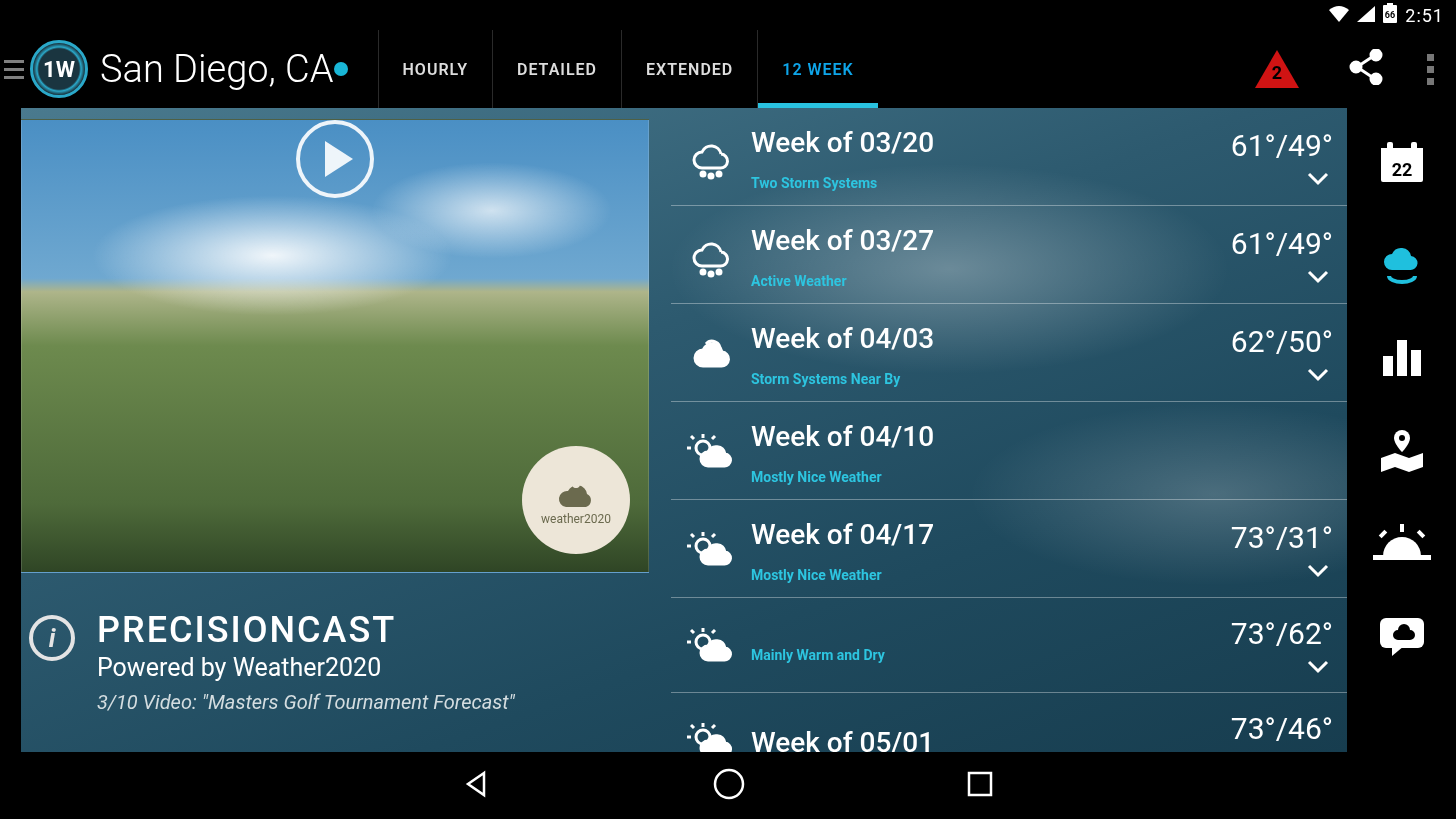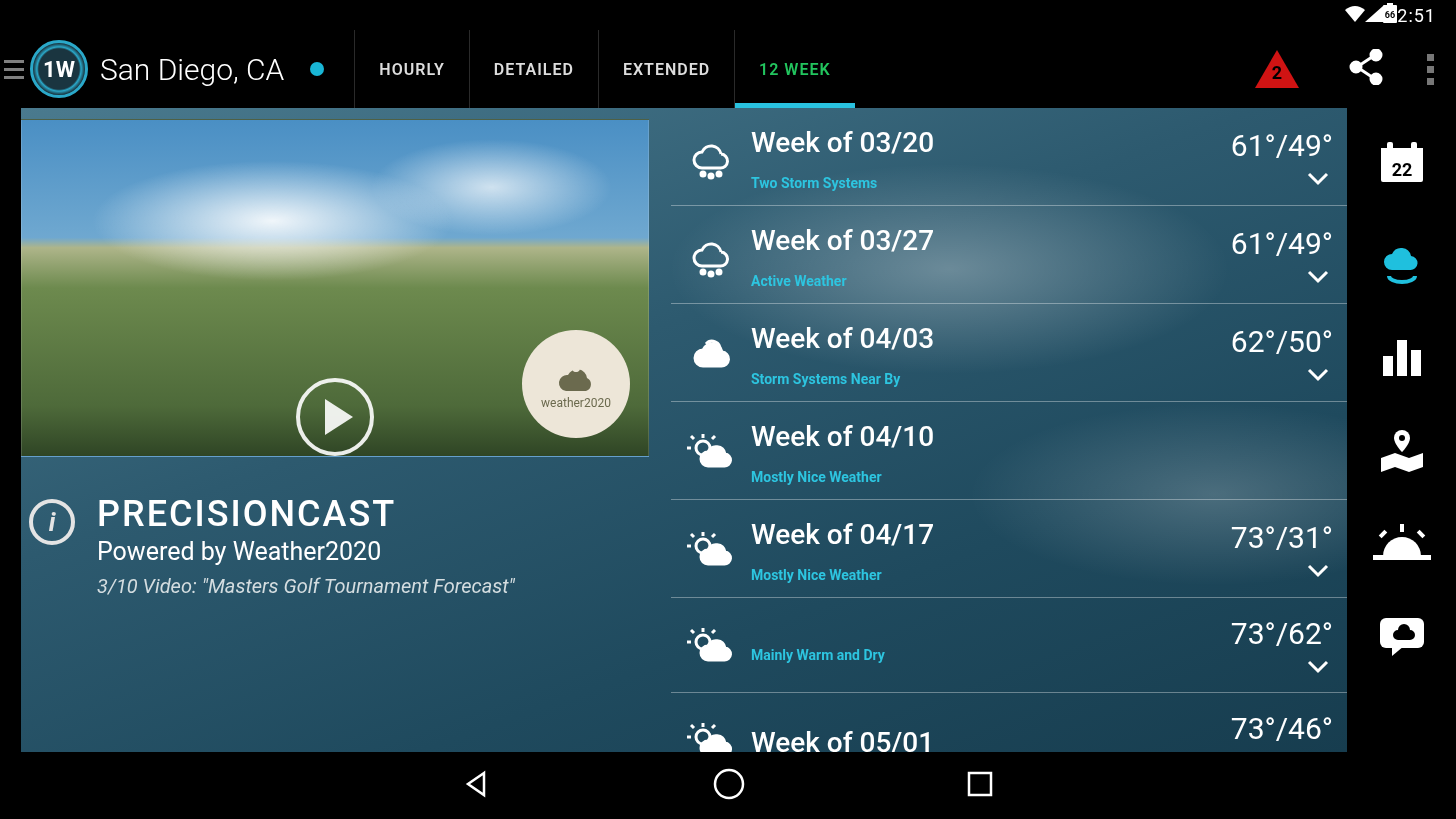--- a/index.html
+++ b/index.html
@@ -10,22 +10,22 @@
   color: #fff;
   overflow: hidden;
   position: relative;
 }
 
 .status-bar {
   height: 30px;
   display: flex;
   justify-content: flex-end;
   align-items: center;
-  padding: 0 20px;
-  gap: 0;
+  padding: 0 12px;
+  gap: 8px;
   font-size: 18px;
 }
 .status-bar .clock { font-weight: 400; letter-spacing: 1px; }
 
 
 .app-header {
   height: 78px;
   display: flex;
   align-items: center;
   padding: 0 8px 0 0;
@@ -34,33 +34,33 @@
 .hamburger span { height: 3px; background: #808080; }
 .logo-1w {
   width: 58px; height: 58px; border-radius: 50%;
   background: radial-gradient(circle at 50% 50%, #1a3540 55%, #2aa8c9 60%, #1a3540 70%);
   border: 3px solid #2aa8c9;
   display: flex; align-items: center; justify-content: center;
   font-weight: 700; font-size: 22px; color: #fff;
   margin: 0 12px 0 2px;
 }
 .location {
-  font-size: 30px; font-weight: 300;
-  display: flex; align-items: center; gap: 26px;
+  font-size: 38px; font-weight: 300;
+  display: flex; align-items: center; gap: 0;
   margin-right: 30px;
 }
 .location .dot { width: 14px; height: 14px; border-radius: 50%; background: #19b6d6; }
 .tabs { display: flex; height: 100%; }
 .tab {
   padding: 0 24px; display: flex; align-items: center;
   font-size: 16px; font-weight: 600; letter-spacing: 1px;
   color: #ddd; cursor: pointer; position: relative;
   border-left: 1px solid #2a2a2a;
 }
-.tab.active { color: #22c55e; }
+.tab.active { color: #0ea5e9; }
 .tab.active::after {
   content: ""; position: absolute; left: 0; right: 0; bottom: 0;
   height: 5px; background: #29c2e0;
 }
 .header-spacer { flex: 1; }
 .alert-tri {
   width: 0; height: 0; position: relative; margin: 0 26px;
   border-left: 22px solid transparent;
   border-right: 22px solid transparent;
   border-bottom: 38px solid #d01313;
@@ -85,27 +85,27 @@
 .main::before {
   content:""; position:absolute; inset:0;
   background:
     radial-gradient(ellipse 300px 120px at 20% 15%, rgba(255,255,255,0.35), transparent 70%),
     radial-gradient(ellipse 400px 150px at 70% 25%, rgba(255,255,255,0.3), transparent 70%),
     radial-gradient(ellipse 350px 130px at 90% 60%, rgba(255,255,255,0.2), transparent 70%);
   pointer-events:none;
 }
 .left-col { width: 630px; flex-shrink: 0; position: relative; z-index: 1; }
 .video-thumb {
-  width: 628px; height: 338px; margin: 11px 0 8px 0;
+  width: 628px; height: 454px; margin: 11px 0 8px 0;
   background:
     radial-gradient(ellipse 300px 100px at 40% 30%, rgba(255,255,255,0.9), transparent 60%),
     radial-gradient(ellipse 200px 80px at 75% 20%, rgba(255,255,255,0.7), transparent 60%),
     linear-gradient(to bottom, #4a8fc4 0%, #6fa8d0 35%, #aeb58a 38%, #6d8a4e 50%, #4e6a3a 85%, #2f4525 100%);
   position: relative;
-  display: flex; align-items: flex-end; justify-content: center;
+  display: flex; align-items: flex-start; justify-content: center;
   border: 1px solid rgba(255,255,255,0.15);
   cursor: pointer;
 }
 .play-circle {
   width: 78px; height: 78px; border-radius: 50%;
   border: 4px solid rgba(255,255,255,0.9);
   display: flex; align-items: center; justify-content: center;
 }
 .play-circle::after {
   content:""; width:0; height:0; margin-left:8px;

